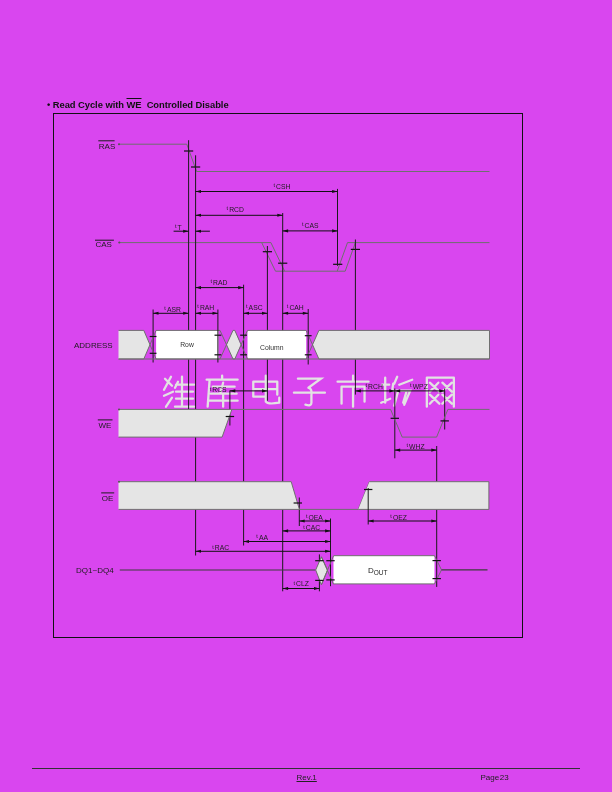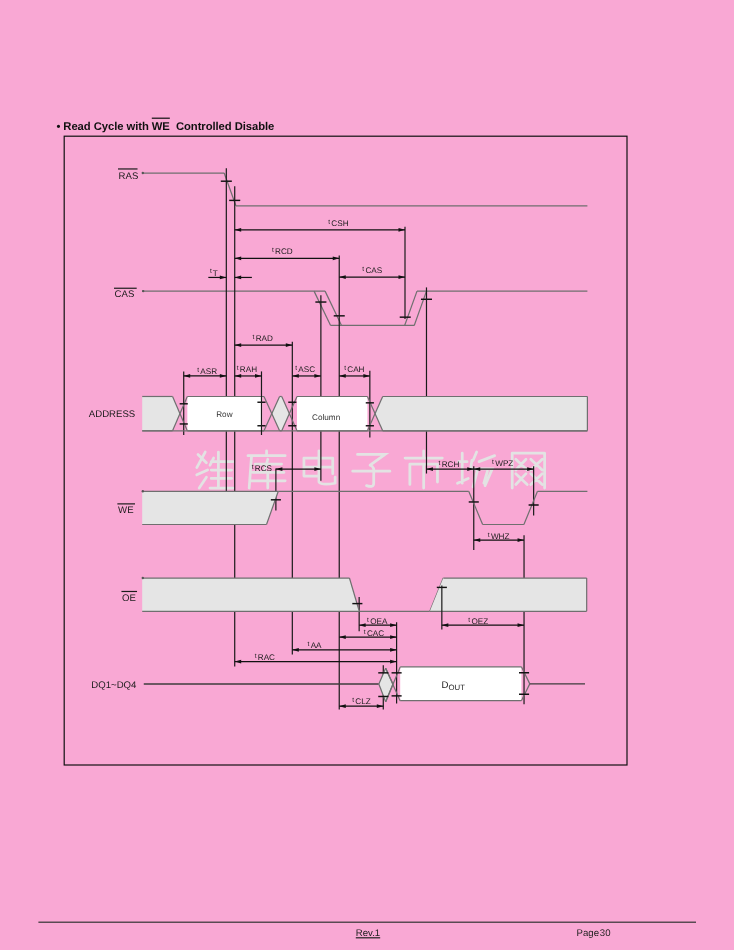--- a/index.html
+++ b/index.html
@@ -1,15 +1,15 @@
 <!DOCTYPE html>
 <html><head><meta charset="utf-8">
 <style>
 html,body{margin:0;padding:0;background:#fff;}
-#page{position:relative;width:612px;height:792px;background:#f9a8d4;overflow:hidden;
+#page{position:relative;width:612px;height:792px;background:#d946ef;overflow:hidden;
   font-family:"Liberation Sans",sans-serif;}
 svg text{font-family:"Liberation Sans",sans-serif;fill:#1c1c1c;}
 .sig{stroke:#6f6f6f;stroke-width:1;fill:none;}
 .dq{stroke:#3c3c3c;stroke-width:1.1;fill:none;}
 .ovr{stroke:#1c1c1c;stroke-width:1;}
 .ref{stroke:#1a1a1a;stroke-width:1;}
 .arr{stroke:#111;stroke-width:1;}
 .tick{stroke:#111;stroke-width:1.2;}
 .band{fill:#e5e5e5;stroke:none;}
 .white{fill:#fff;stroke:none;}
@@ -233,14 +233,14 @@
 <line x1="97.8" y1="419.9" x2="112.5" y2="419.9" class="ovr"></line>
 <text x="101.7" y="500.9" class="lab">OE</text>
 <line x1="101.2" y1="492.9" x2="114.2" y2="492.9" class="ovr"></line>
 <text x="76.1" y="573" class="lab">DQ1~DQ4</text>
 <text x="187" y="347.3" class="box" text-anchor="middle">Row</text>
 <text x="271.8" y="349.8" class="box" text-anchor="middle">Column</text>
 <text x="368" y="573" class="lab">D<tspan dy="1.6" class="sub">OUT</tspan></text>
   </svg>
   <div class="footer-line"></div>
   <div class="f1">Rev.1</div>
-  <div class="f2">Page 30</div>
+  <div class="f2">Page 23</div>
 </div>
 
 </body></html>

